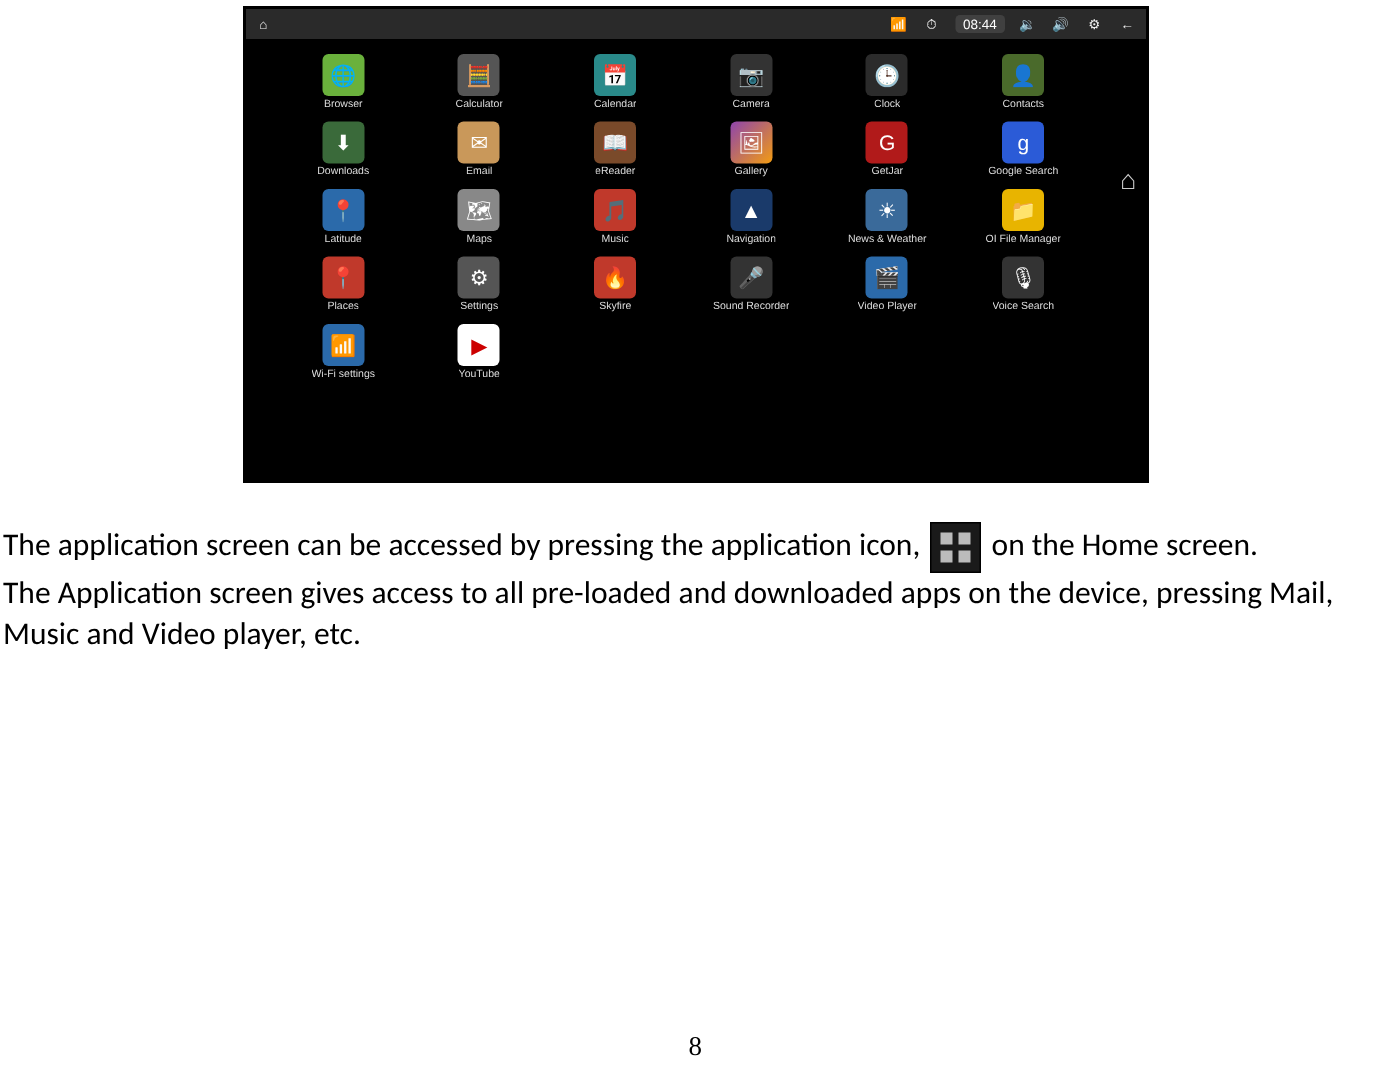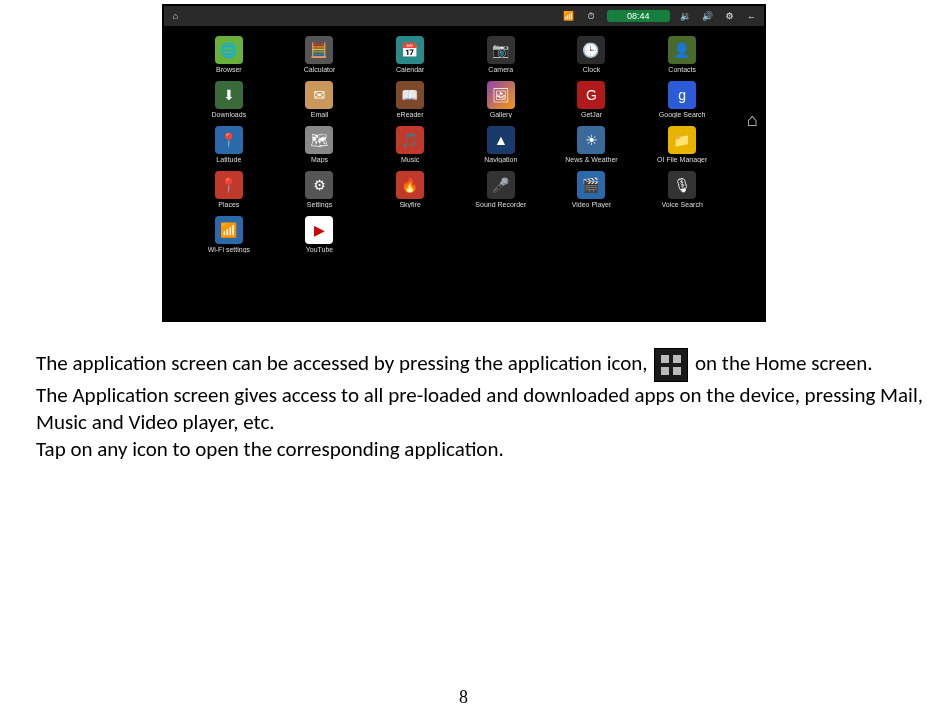--- a/index.html
+++ b/index.html
@@ -32,23 +32,23 @@
     align-items: center;
     color: #eee;
     font-size: 9px;
     padding: 0 6px;
   }
   .status-left { display: flex; align-items: center; gap: 6px; }
   .status-spacer { flex: 1; }
   .status-right { display: flex; align-items: center; gap: 10px; }
   .status-icon { width: 12px; height: 12px; display: inline-flex; align-items: center; justify-content: center; }
   .clock-pill {
-    background: #15803d;
+    background: #404040;
     border-radius: 3px;
-    padding: 1px 20px;
+    padding: 1px 5px;
     font-size: 9px;
     color: #fff;
   }
   .app-grid {
     display: grid;
     grid-template-columns: repeat(6, 1fr);
     gap: 4px 0;
     padding: 8px 36px 8px 20px;
   }
   .app-cell {
@@ -81,21 +81,20 @@
     right: 6px;
     top: 104px;
     color: #ccc;
     font-size: 18px;
   }
   .body-text {
     font-family: Calibri, Arial, sans-serif;
     font-size: 21px;
     line-height: 1.28;
     padding: 14px 2px 0 2px;
-    margin-left: 34px;
   }
   .body-text p { margin: 0 0 0 0; }
   .inline-icon {
     display: inline-block;
     width: 32px;
     height: 32px;
     background: #1a1a1a;
     border: 1px solid #000;
     vertical-align: middle;
     position: relative;
@@ -276,16 +275,15 @@
       </div>
     <div class="side-home">⌂</div>
   </div>
 </div>
 
 <div class="body-text">
   <p>
     <span>The application screen can be accessed by pressing the application icon, </span><span class="inline-icon"></span><span> on the Home screen.</span>
   </p>
   <p>The Application screen gives access to all pre-loaded and downloaded apps on the device, pressing Mail, Music and Video player, etc.</p>
-  <p>Tap on any icon to open the corresponding application.</p>
 </div>
 
 <div class="page-num">8</div>
 
 </body></html>

